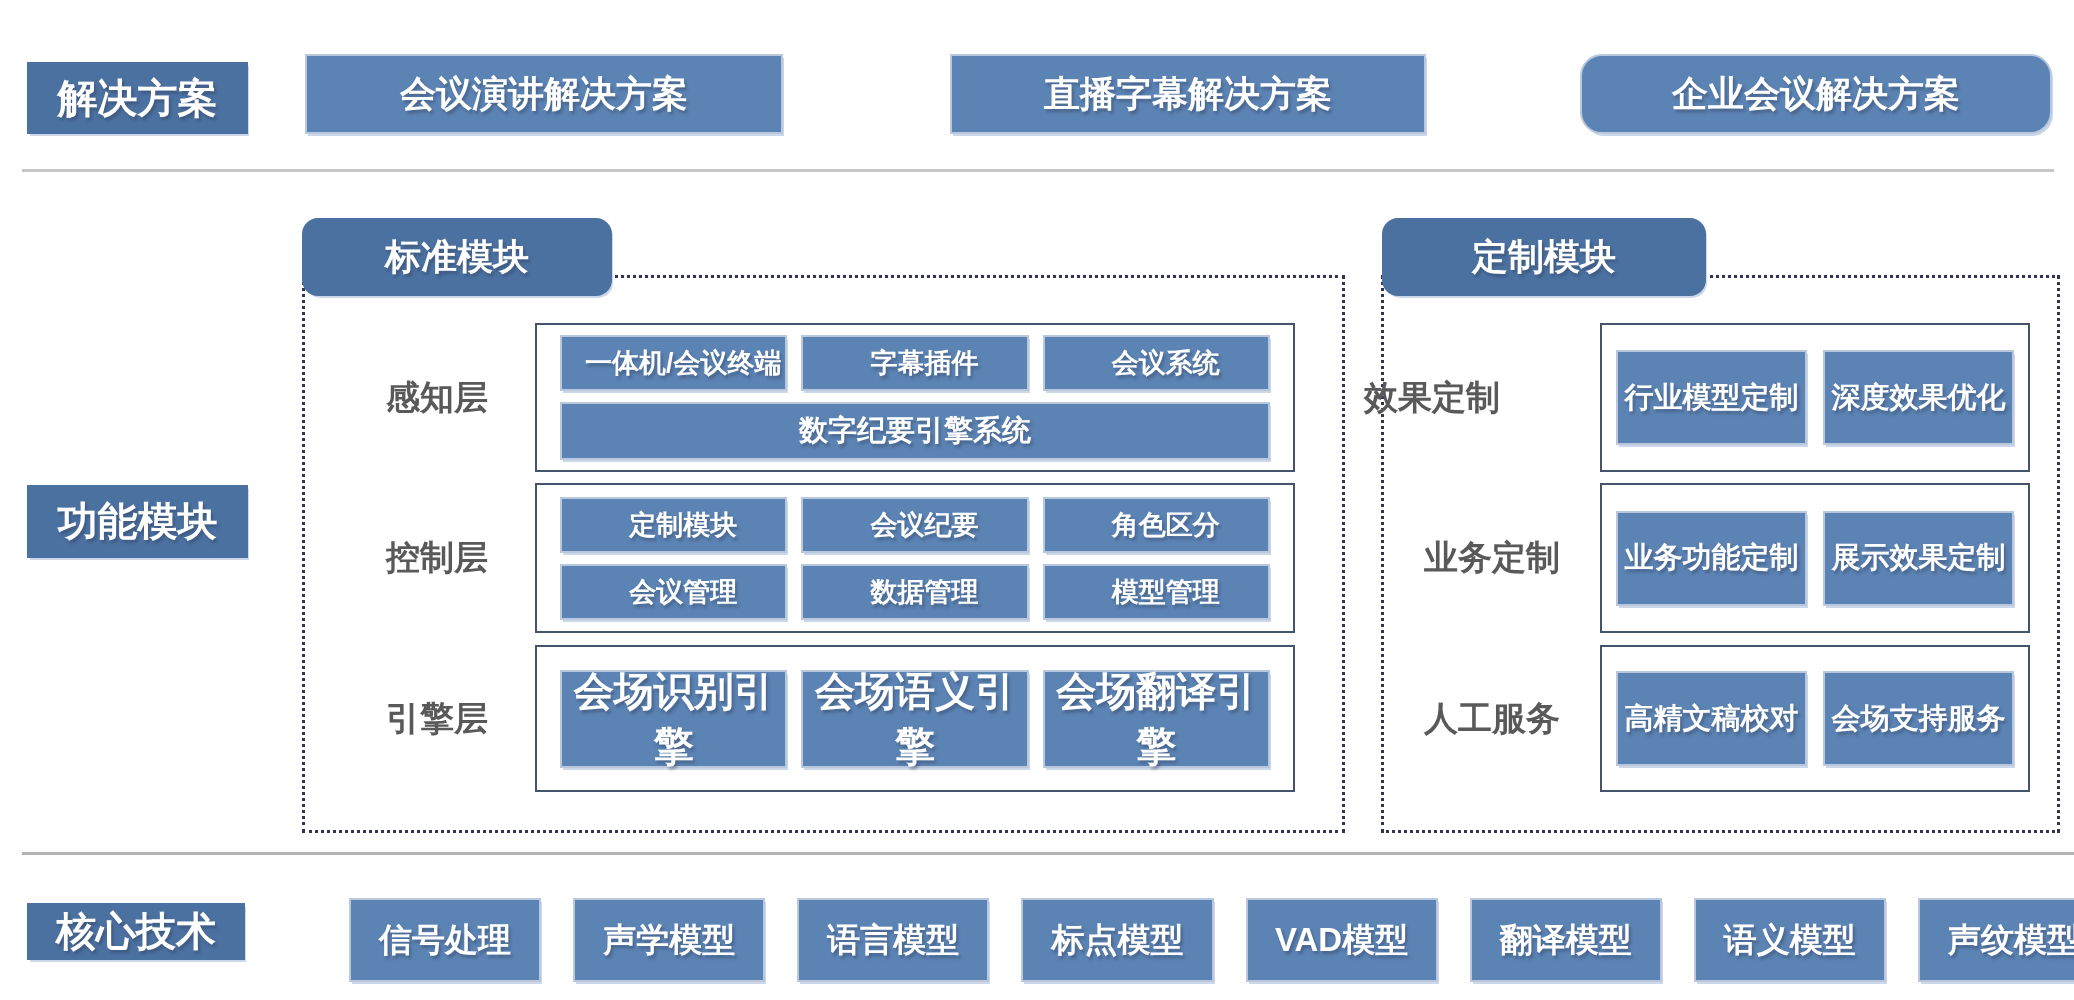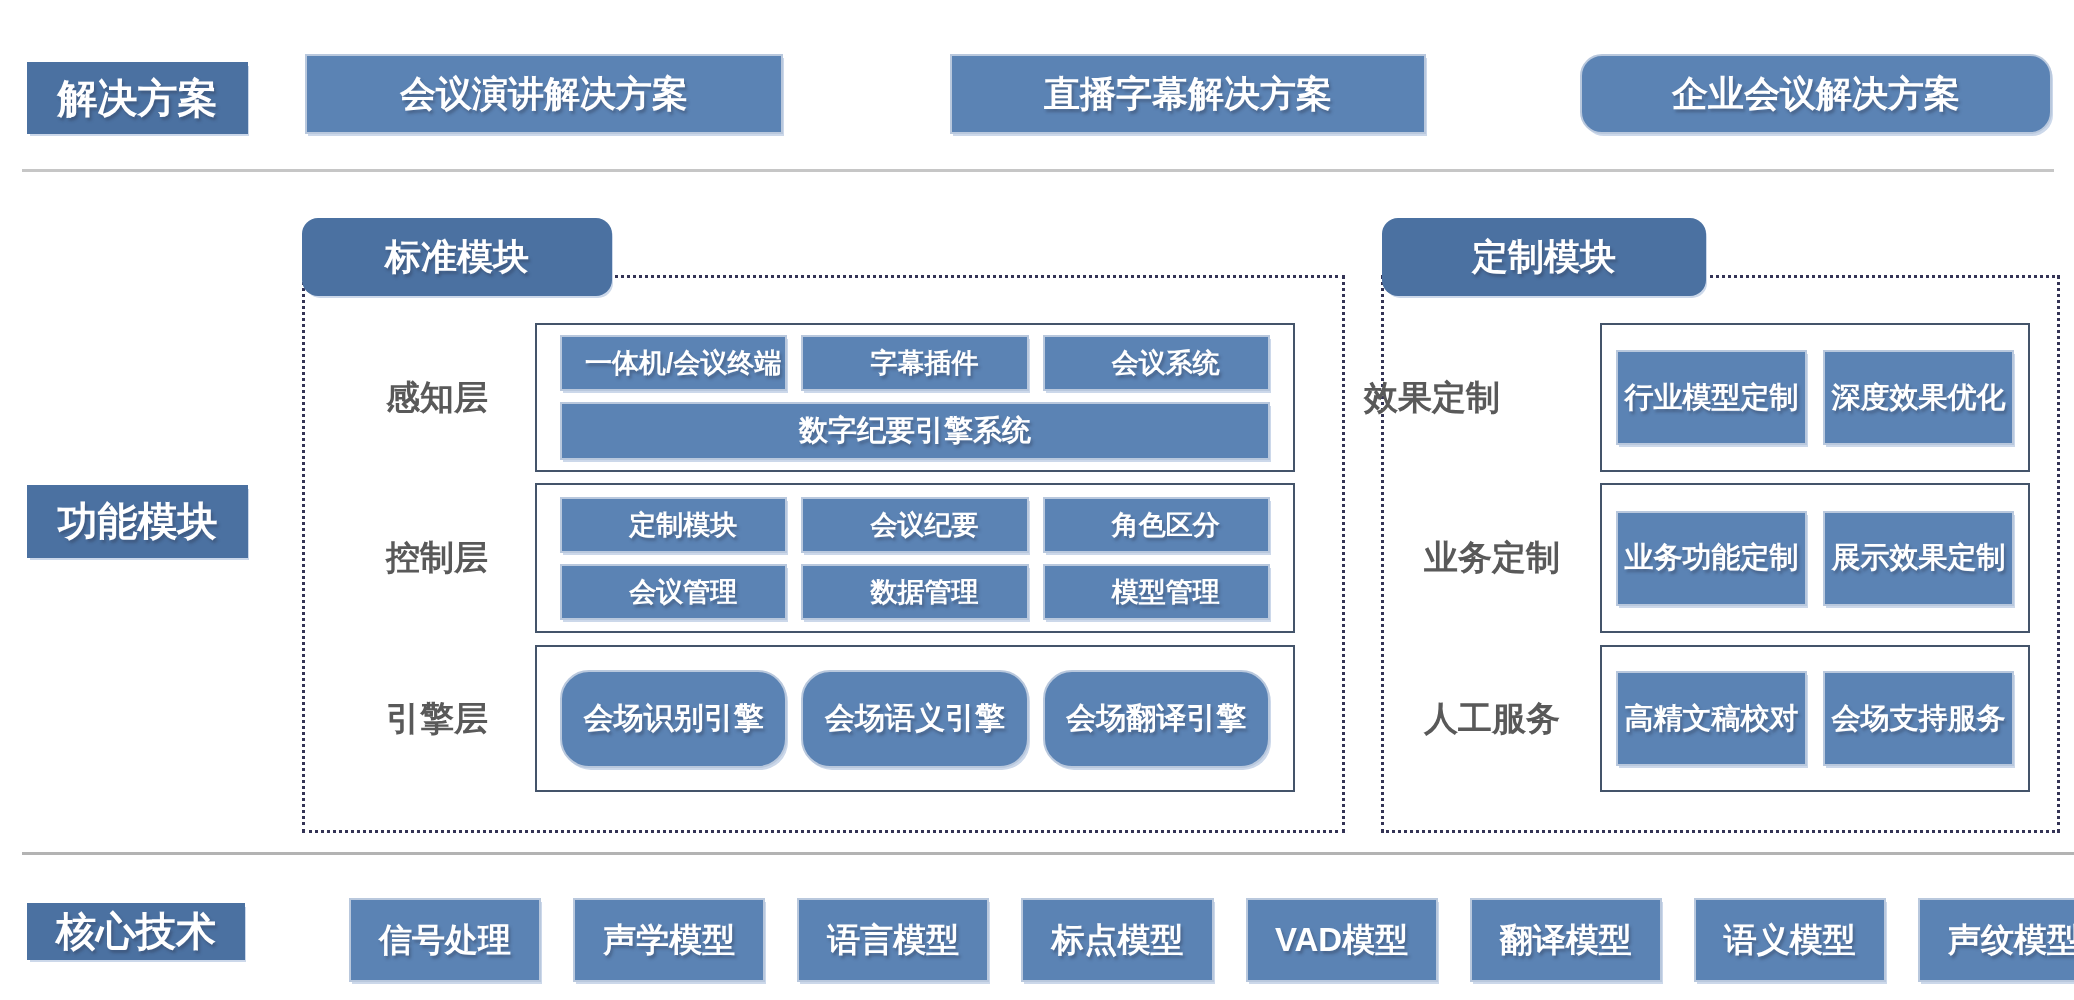--- a/index.html
+++ b/index.html
@@ -25,21 +25,21 @@
     box-shadow:2px 3px 0 -1px var(--box-edge);
   }
   .dashbox{border:3px dotted var(--dash);background:transparent;z-index:1;}
   .panel{
     background:#fff;border:2px solid var(--panel-border);z-index:2;
     display:flex;flex-direction:column;justify-content:center;gap:11px;padding:0 23px;
   }
   .prow{display:flex;gap:14px;}
   .cell{flex:1;height:52px;font-size:27px;padding-left:19px;}
   .cell-wide{flex:1;height:54px;font-size:29px;}
-  .cell-tall{flex:1;height:94px;font-size:30px;border-radius:29px;}
+  .cell-tall{flex:1;height:94px;font-size:40px;}
   .cell-r{width:187px;height:91px;font-size:29px;}
   .rowlabel{
     display:flex;align-items:center;justify-content:center;
     color:var(--row-label);font-weight:bold;font-size:34px;z-index:2;
   }
   .hdiv{height:3px;z-index:0;}
   .lbl{font-size:40px;}
   .sol{font-size:36px;}
   .tech{flex:1;height:80px;font-size:33px;}
   .techrow{display:flex;gap:32px;margin-left:48px;}

